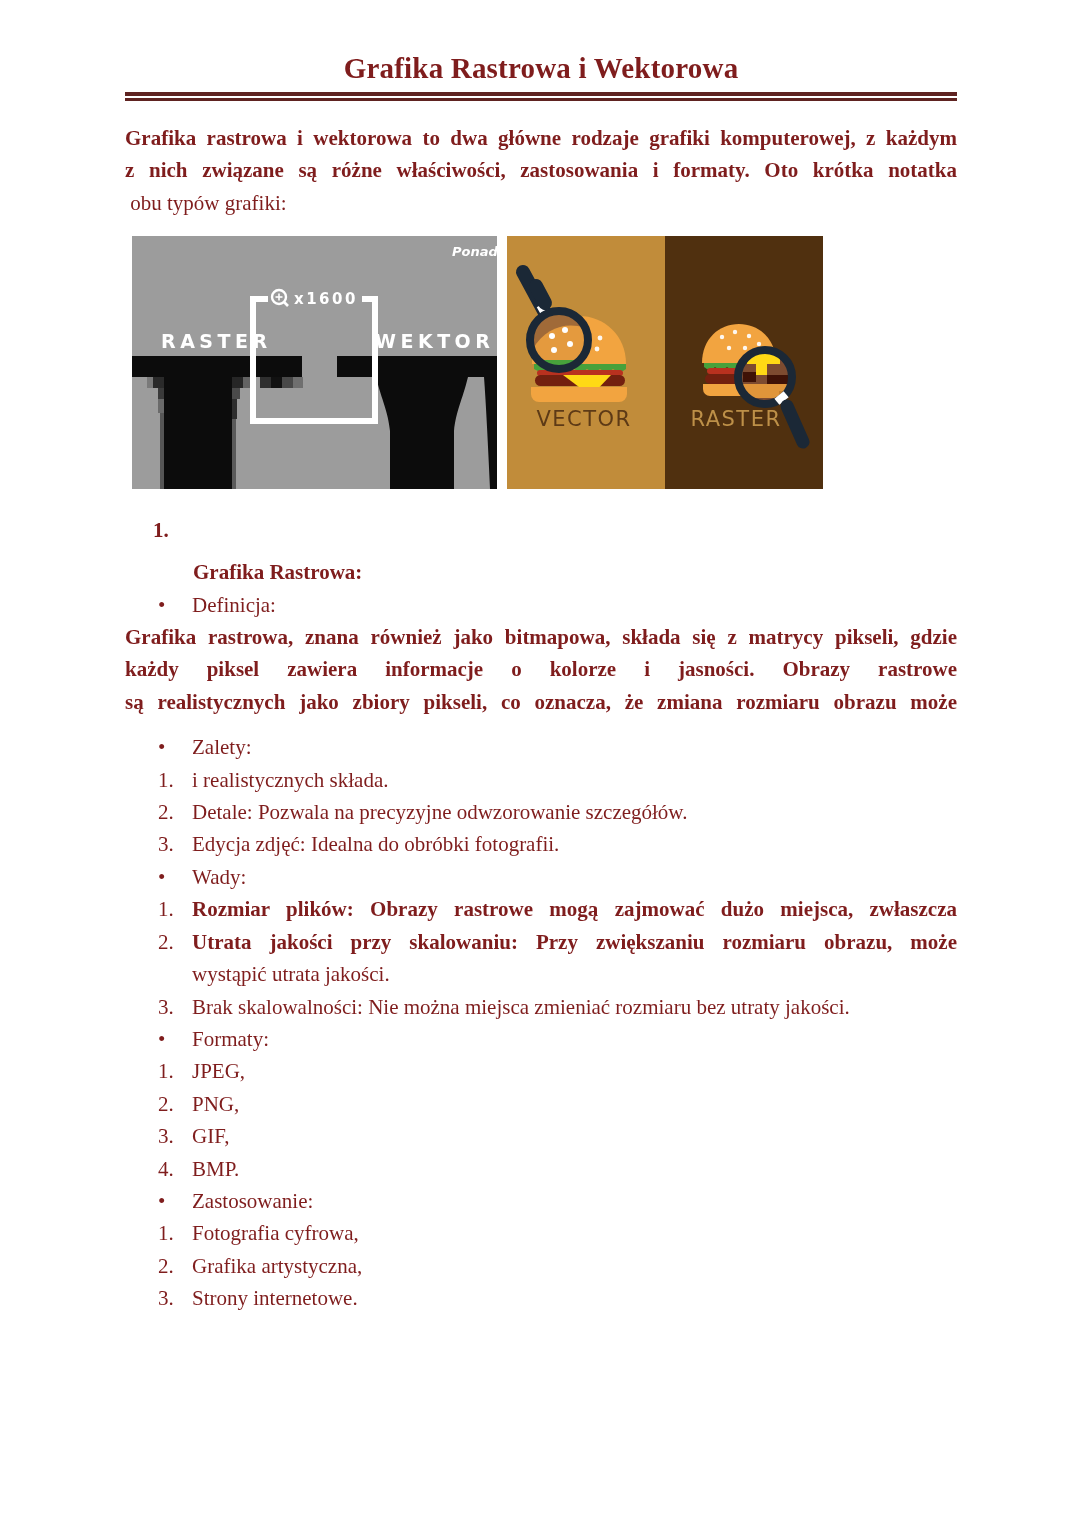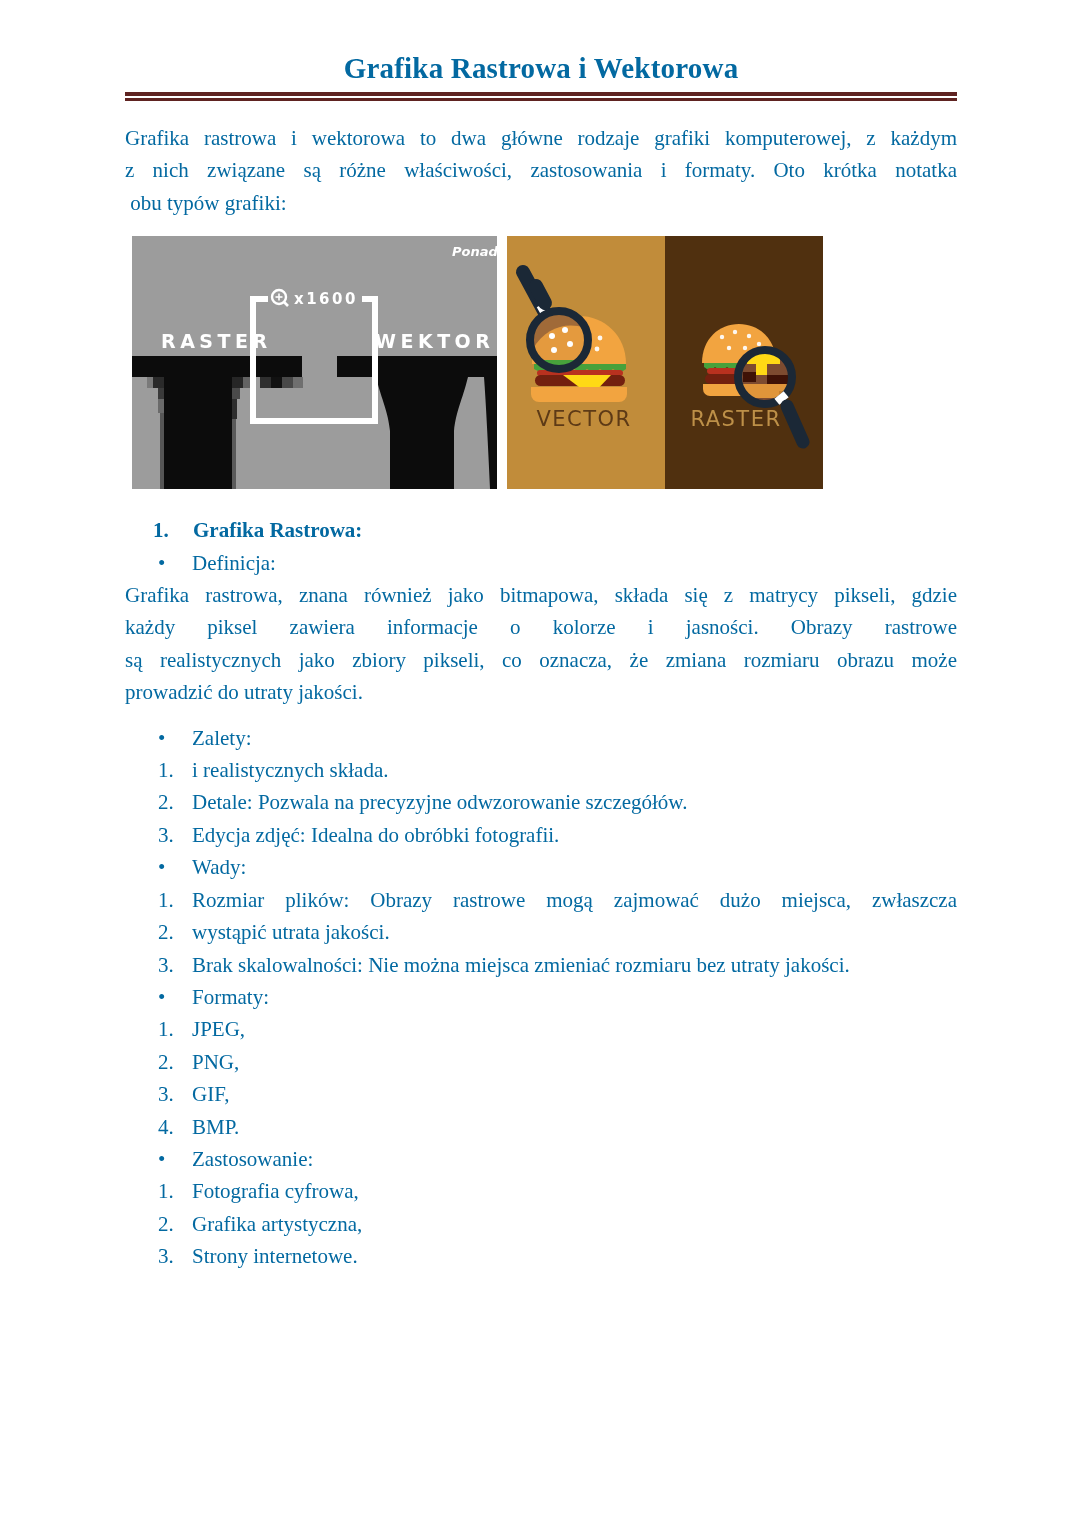--- a/index.html
+++ b/index.html
@@ -1,43 +1,43 @@
 <!DOCTYPE html>
 <html style="--accent: #5f2321;"><head>
 <meta charset="utf-8">
 <style>
   * { box-sizing: border-box; }
   html, body { margin: 0; padding: 0; background: #ffffff; }
   .page {
     width: 1080px; height: 1527px; background: #fff; overflow: hidden;
-    font-family: "Liberation Serif", serif; color: #0369a1; border-radius: 8px;
+    font-family: "Liberation Serif", serif; color: #7f1d1d; border-radius: 8px;
   }
   .content { padding: 0 123px 0 125px; }
 
   .title {
     font-family: "Liberation Serif", serif; font-weight: bold;
     font-size: 29px; text-align: center; padding-top: 52px; margin: 0;
     letter-spacing: 0.2px;
   }
   .rule { margin-top: 7px; }
   .rule .thick { height: 4px; background: var(--accent, #5f2321); }
   .rule .gap   { height: 2px; background: #fff; }
   .rule .thin  { height: 3px; background: var(--accent, #5f2321); }
 
   .bodytext { font-size: 21px; }
   .tline { line-height: 32.4px; white-space: normal; }
-  .stretch { text-align: justify; text-align-last: justify; }
+  .stretch { text-align: justify; text-align-last: justify; font-weight: bold; }
 
   .intro { margin-top: 21px; }
   .figures { display: flex; gap: 10px; margin-top: 17px; margin-left: 7px; }
   .figures svg { display: block; }
 
   .heading-row { margin-top: 25px; display: flex; font-weight: bold; font-size: 21px; }
   .heading-row .marker { flex: none; margin-left: 28px; width: 40px; line-height: 32.4px; }
-  .heading-row .htext { line-height: 32.4px; }
+  .heading-row .htext { line-height: 32.4px; margin-top: 42px; }
 
   .list-entry { display: flex; font-size: 21px; }
   .list-entry .marker { flex: none; margin-left: 33px; width: 34px; line-height: 32.4px; }
   .list-entry .entry-body { flex: 1; min-width: 0; }
 
   .def-para { }
   .list-block-b { margin-top: 13px; }
 </style>
 </head>
 <body>
@@ -210,21 +210,20 @@
           <span class="entry-body">
             <div class="tline">Definicja:</div>
           </span>
         </div>
       </div>
 
     <div class="bodytext def-para">
         <div class="tline stretch">Grafika rastrowa, znana również jako bitmapowa, składa się z matrycy pikseli, gdzie</div>
         <div class="tline stretch">każdy piksel zawiera informacje o kolorze i jasności. Obrazy rastrowe</div>
         <div class="tline stretch">są realistycznych jako zbiory pikseli, co oznacza, że zmiana rozmiaru obrazu może</div>
-        <div class="tline">prowadzić do utraty jakości.</div>
       </div>
 
     <div class="bodytext list-block-b">
         <div class="list-entry">
           <span class="marker">•</span>
           <span class="entry-body">
             <div class="tline">Zalety:</div>
           </span>
         </div>
         <div class="list-entry">
@@ -253,20 +252,21 @@
         </div>
         <div class="list-entry">
           <span class="marker">1.</span>
           <span class="entry-body">
             <div class="tline stretch">Rozmiar plików: Obrazy rastrowe mogą zajmować dużo miejsca, zwłaszcza</div>
           </span>
         </div>
         <div class="list-entry">
           <span class="marker">2.</span>
           <span class="entry-body">
+            <div class="tline stretch">Utrata jakości przy skalowaniu: Przy zwiększaniu rozmiaru obrazu, może</div>
             <div class="tline">wystąpić utrata jakości.</div>
           </span>
         </div>
         <div class="list-entry">
           <span class="marker">3.</span>
           <span class="entry-body">
             <div class="tline">Brak skalowalności: Nie można miejsca zmieniać rozmiaru bez utraty jakości.</div>
           </span>
         </div>
         <div class="list-entry">

